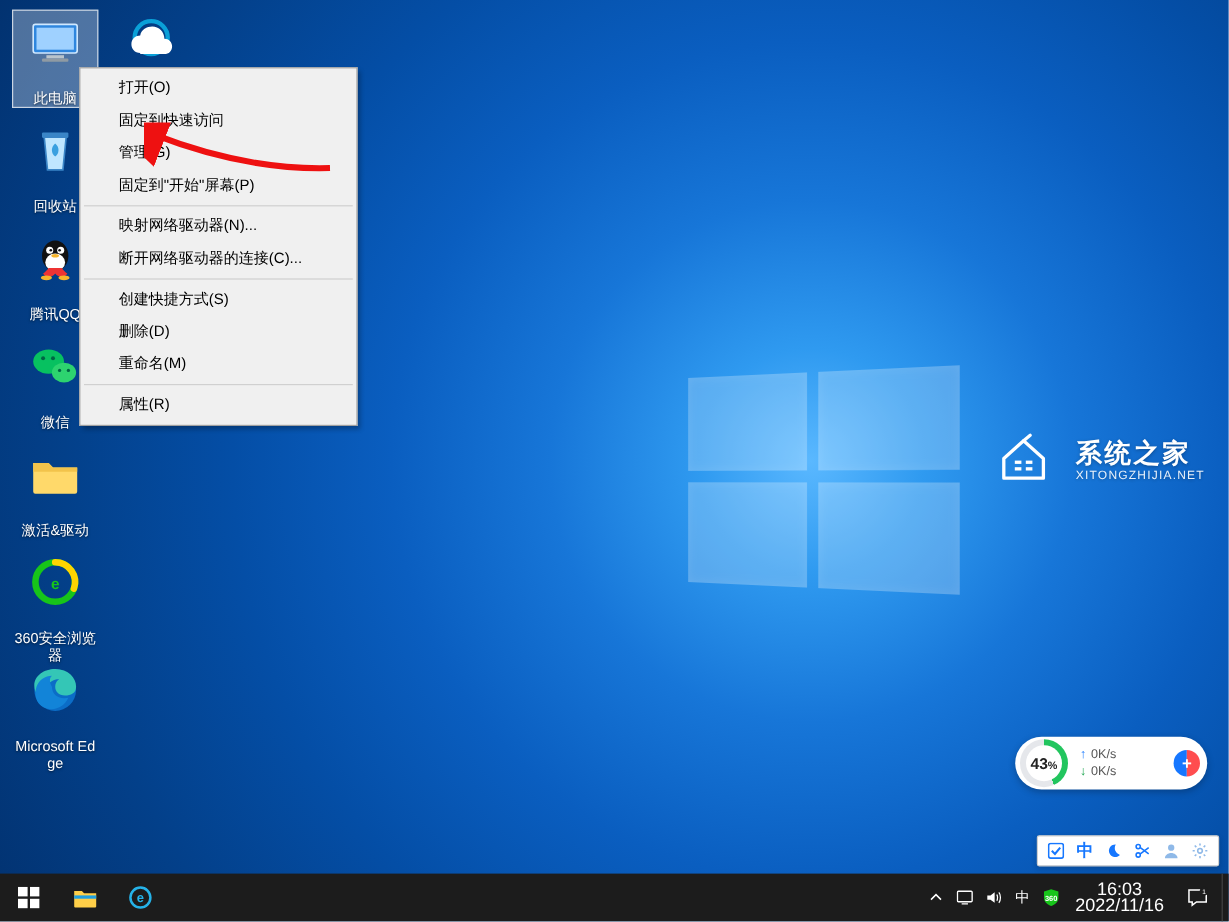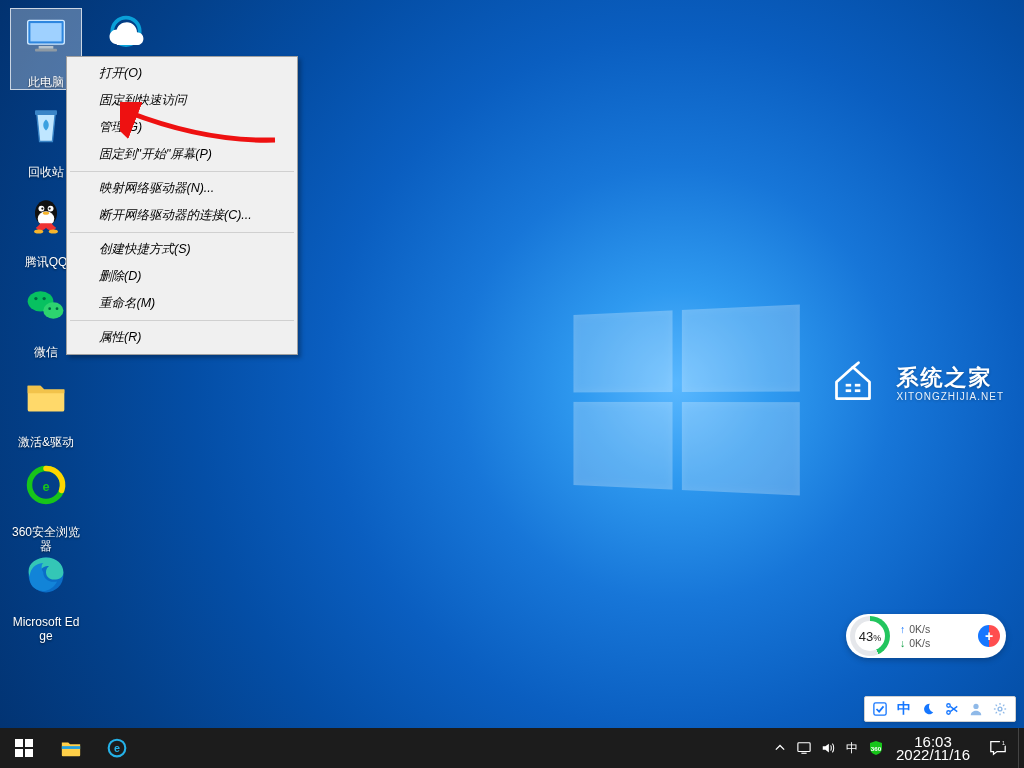--- a/index.html
+++ b/index.html
@@ -53,40 +53,40 @@
 
 
 .ctxmenu {
   position: absolute; left: 66px; top: 56px; width: 232px;
   background: #f0f0f0; border: 1px solid #a0a0a0;
   box-shadow: 3px 3px 4px rgba(0,0,0,.28);
   padding: 3px 2px;
   font-size: 12.5px; color: #000;
 }
 .ctxmenu .mi {
-  padding: 5px 10px 5px 30px; white-space: nowrap; position: relative; font-style: italic;
+  padding: 5px 10px 5px 30px; white-space: nowrap; position: relative;
 }
 .ctxmenu .sep { height: 1px; background: #d0d0d0; margin: 3px 1px; }
 
 
 .redarrow { position: absolute; left: 120px; top: 102px; width: 160px; height: 50px; pointer-events: none; }
 
 
 .perfw {
   position: absolute; right: 18px; bottom: 110px; height: 44px; width: 160px;
   background: #fff; border-radius: 22px; display: flex; align-items: center;
   padding-left: 4px; box-shadow: 0 2px 6px rgba(0,0,0,.25);
 }
 .perfw .ring {
   width: 40px; height: 40px; border-radius: 50%;
   background: conic-gradient(#22c55e 0 155deg, #e5e7eb 155deg 360deg);
   display:flex; align-items:center; justify-content:center; position:relative;
 }
 .perfw .ring::after { content:""; position:absolute; inset:5px; border-radius:50%; background:#fff;}
-.perfw .ring span { position:relative; z-index:1; font-size:13px; font-weight:400; color:#222;}
+.perfw .ring span { position:relative; z-index:1; font-size:13px; font-weight:700; color:#222;}
 .perfw .ring span sub { font-size:9px; vertical-align:baseline;}
 .perfw .net { margin-left:10px; font-size:10.5px; color:#555; line-height:14px; }
 .perfw .net .row { display:flex; align-items:center; gap:4px;}
 .perfw .net .up { color:#1677ff;} .perfw .net .dn{color:#16a34a;}
 .perfw .plus {
   position:absolute; right:6px; top:50%; transform:translateY(-50%);
   width:22px; height:22px; display:flex;
 }
 .perfw .plus .c { width:11px; height:22px; }
 .perfw .plus .c.l { background:#1677ff; border-radius:11px 0 0 11px;}

